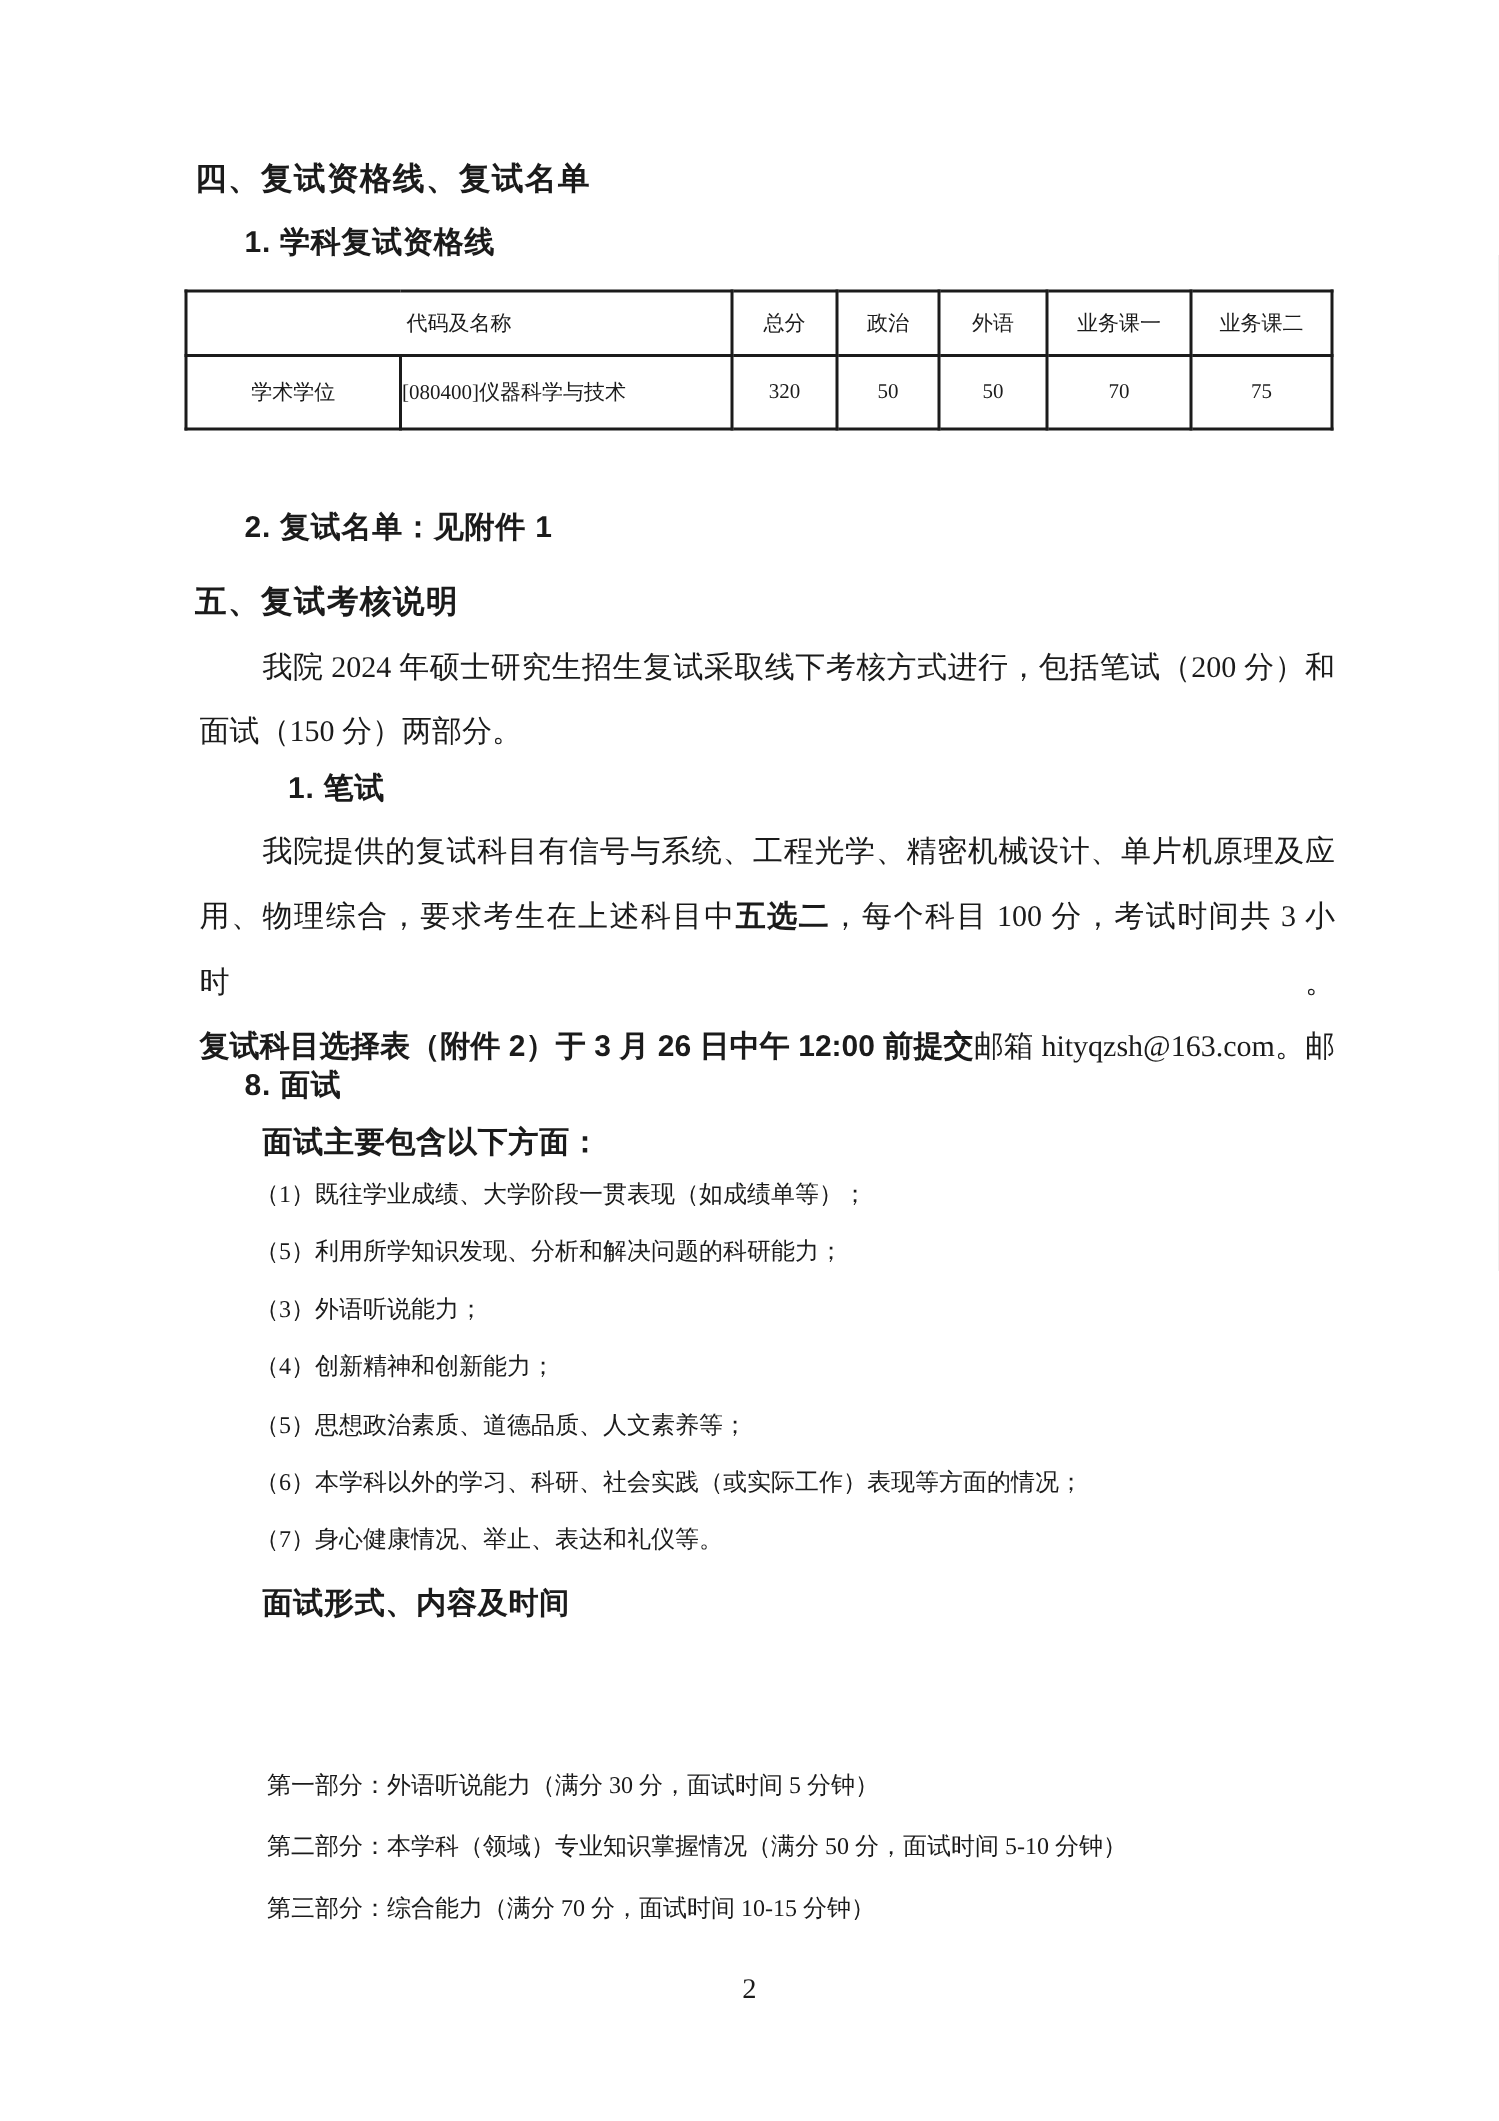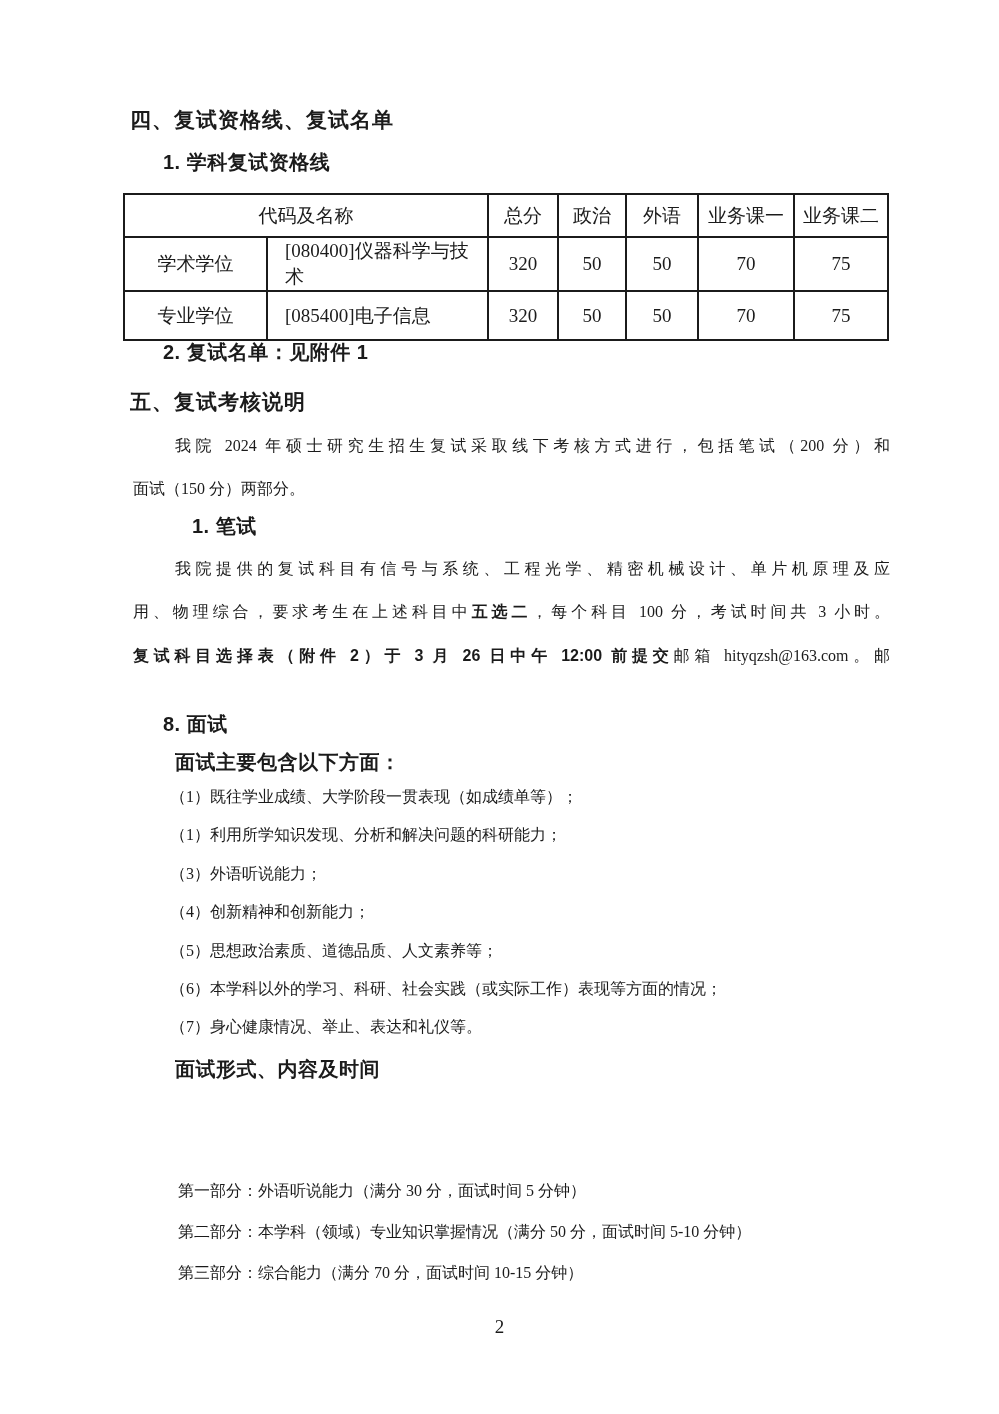--- a/index.html
+++ b/index.html
@@ -20,48 +20,48 @@
     font-weight:bold; font-size:21px; line-height:1.15;
     letter-spacing:1px;
   }
   .h-sub {
     font-family:"Liberation Sans","DejaVu Sans",sans-serif;
     font-weight:bold; font-size:20px; line-height:1.15;
     letter-spacing:0.5px;
   }
 
   
-  .para { width:757px; font-size:16px; }
+  .para { width:757px; font-size:20px; }
   .rich-line { line-height:43.4px; white-space:normal; }
   .rich-line.justify { text-align:justify; text-align-last:justify; }
   .rich-line.indent { text-indent:42px; }
   .rich-line .b {
     font-family:"Liberation Sans","DejaVu Sans",sans-serif;
     font-weight:bold;
   }
 
   
   .line-list { font-size:16px; }
   .line-list .list-line { line-height:38.4px; }
   .line-list.wide .list-line { line-height:41px; }
 
   
   table.qual {
     border-collapse:collapse; table-layout:fixed;
-    width:764px; font-size:19px;
+    width:764px; font-size:14px;
   }
   table.qual th, table.qual td {
     border:2px solid #1b1b1b;
     text-align:center; vertical-align:middle;
     font-weight:normal; padding:0;
     overflow:hidden;
   }
   table.qual thead th { height:41px; }
   table.qual tbody td { height:47px; }
-  table.qual td.prog { text-align:left; padding-left:17px; }
+  table.qual td.prog { text-align:left; }
 
   .page-num { width:999px; text-align:center; font-size:19px; }
 </style>
 </head>
 <body>
 
 <div class="page">
 
   <div class="abs h-main" style="left:130px; top:108px;">四、复试资格线、复试名单</div>
 
@@ -90,29 +90,20 @@
     <tbody>
       <tr>
         <td>学术学位</td>
         <td class="prog">[080400]仪器科学与技术</td>
         <td>320</td>
         <td>50</td>
         <td>50</td>
         <td>70</td>
         <td>75</td>
       </tr>
-      <tr>
-        <td>专业学位</td>
-        <td class="prog">[085400]电子信息</td>
-        <td>320</td>
-        <td>50</td>
-        <td>50</td>
-        <td>70</td>
-        <td>75</td>
-      </tr>
     </tbody>
   </table>
 
   <div class="abs h-sub" style="left:163px; top:341px;">2. 复试名单：见附件 1</div>
 
   <div class="abs h-main" style="left:130px; top:390px;">五、复试考核说明</div>
 
   <div class="abs para" style="left:133px; top:424px;">
       <div class="rich-line indent justify"><span>我院 2024 年硕士研究生招生复试采取线下考核方式进行，包括笔试（200 分）和</span></div>
       <div class="rich-line"><span>面试（150 分）两部分。</span></div>
@@ -125,21 +116,21 @@
       <div class="rich-line justify"><span>用、物理综合，要求考生在上述科目中</span><span class="b">五选二</span><span>，每个科目 100 分，考试时间共 3 小时。</span></div>
       <div class="rich-line justify"><span class="b">复试科目选择表（附件 2）于 3 月 26 日中午 12:00 前提交</span><span>邮箱 hityqzsh@163.com。邮</span></div>
     </div>
 
   <div class="abs h-sub" style="left:163px; top:713px;">8. 面试</div>
 
   <div class="abs h-sub" style="left:175px; top:751px;">面试主要包含以下方面：</div>
 
   <div class="abs line-list" style="left:170px; top:778px;">
       <div class="list-line">（1）既往学业成绩、大学阶段一贯表现（如成绩单等）；</div>
-      <div class="list-line">（1）利用所学知识发现、分析和解决问题的科研能力；</div>
+      <div class="list-line">（5）利用所学知识发现、分析和解决问题的科研能力；</div>
       <div class="list-line">（3）外语听说能力；</div>
       <div class="list-line">（4）创新精神和创新能力；</div>
       <div class="list-line">（5）思想政治素质、道德品质、人文素养等；</div>
       <div class="list-line">（6）本学科以外的学习、科研、社会实践（或实际工作）表现等方面的情况；</div>
       <div class="list-line">（7）身心健康情况、举止、表达和礼仪等。</div>
     </div>
 
   <div class="abs h-sub" style="left:175px; top:1058px;">面试形式、内容及时间</div>
 
 

